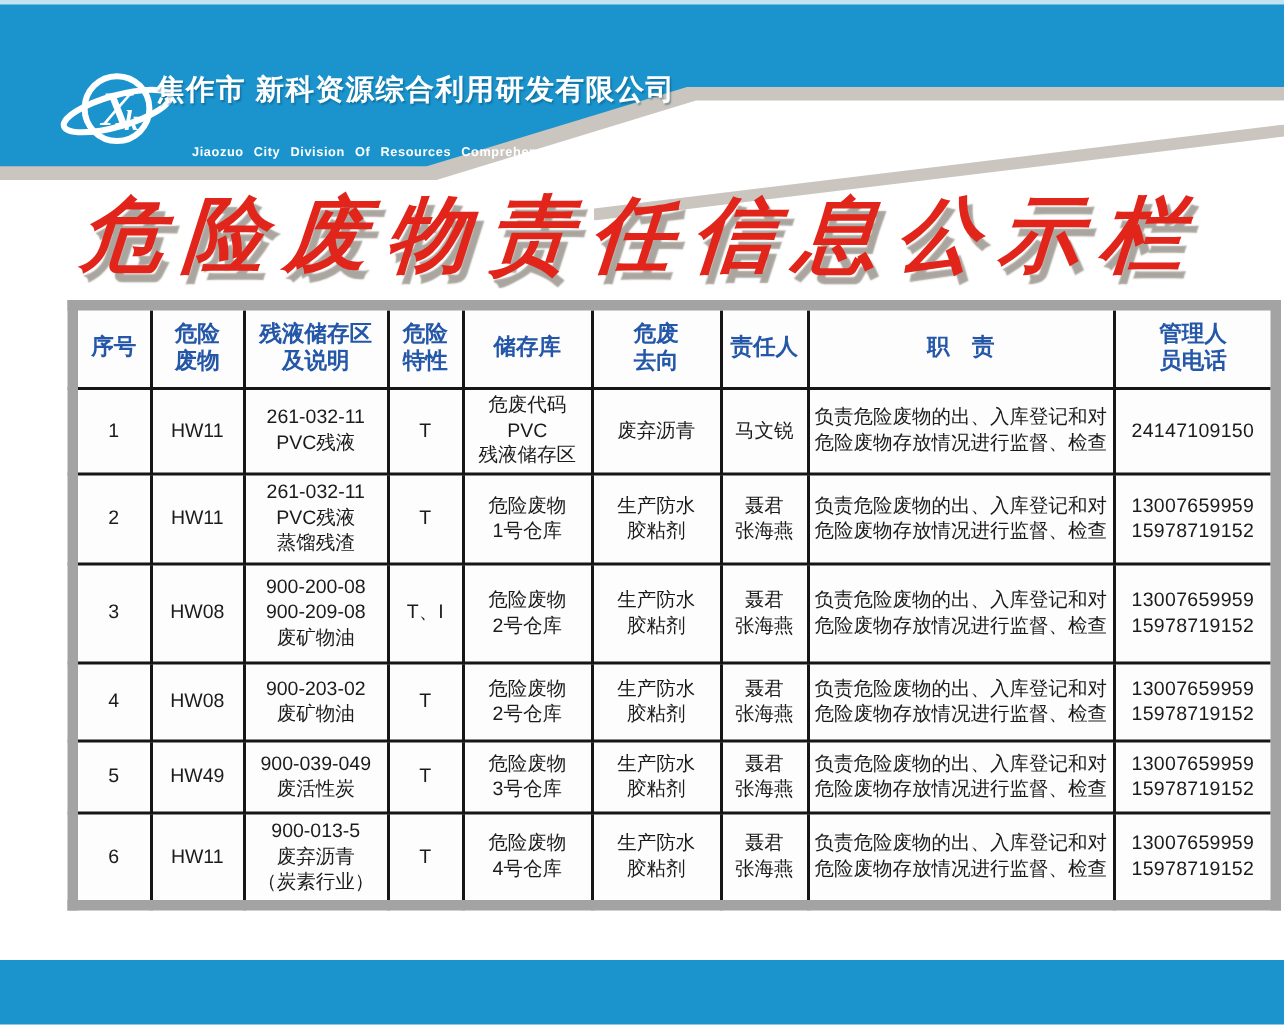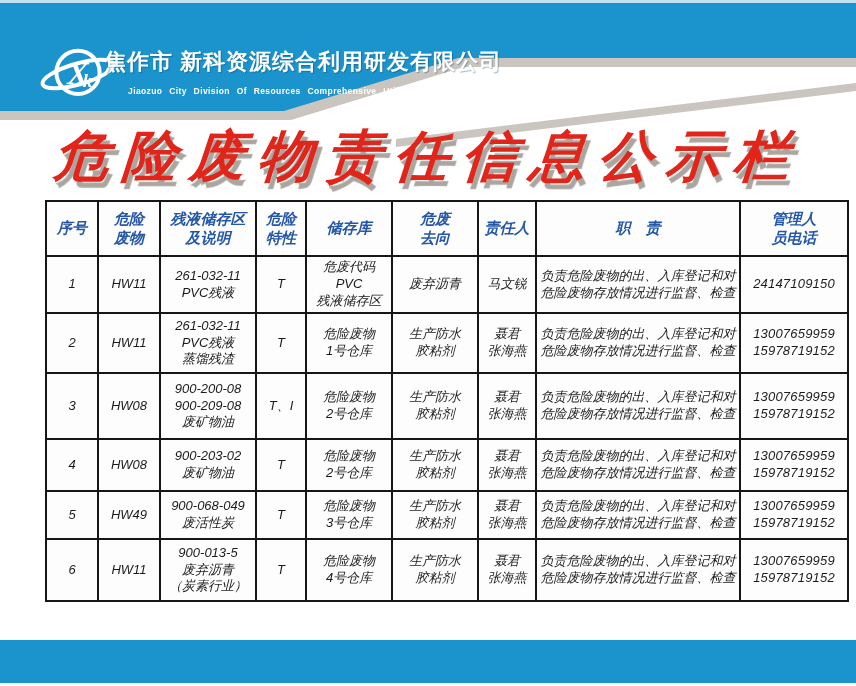--- a/index.html
+++ b/index.html
@@ -19,45 +19,45 @@
     clip-path:polygon(0px 0px,856px 0px,856px 58px,458px 58px,284px 111px,0px 111px);
   }
   .banner-topline{position:absolute;left:0;top:0;width:856px;height:3px;background:#dff0f8;opacity:.85;}
   .banner-stripe{
     position:absolute;inset:0;background:#cac5be;
     clip-path:polygon(396px 147px,856px 91px,856px 83px,396px 139px);
   }
   .logo{position:absolute;left:38px;top:42px;}
   .company-cn{
     position:absolute;left:104px;top:47px;color:#ffffff;
-    font-size:22px;font-weight:bold;letter-spacing:1px;white-space:nowrap;
+    font-size:19px;font-weight:bold;letter-spacing:1px;white-space:nowrap;
     text-shadow:1px 1px 1px rgba(0,60,90,.35);
   }
   .company-en{
-    position:absolute;left:128px;top:86px;color:#ffffff;
+    position:absolute;left:128px;top:96px;color:#ffffff;
     font-size:8.5px;font-weight:bold;letter-spacing:.4px;word-spacing:4px;white-space:nowrap;
   }
   
   .board-title{
     position:absolute;left:0;top:120px;width:100%;text-align:center;
     font-size:55px;font-weight:bold;font-style:italic;color:#e1251b;
     letter-spacing:13px;white-space:nowrap;
     text-shadow:4px 6px 1px #aaa69f;
     transform:skewX(-4deg);
   }
   
   table.board{
     position:absolute;left:45px;top:200px;width:802px;
     border-collapse:collapse;table-layout:fixed;background:#fdfdfd;
   }
   table.board th,table.board td{
     border:2px solid #161616;text-align:center;vertical-align:middle;
     white-space:pre-line;padding:1px 2px;overflow:hidden;
   }
-  table.board{border:1px solid #a3a3a3;font-style:italic;}
+  table.board{border:7px solid #a3a3a3;}
   table.board th{color:#2457a8;font-size:15px;font-weight:bold;line-height:1.25;}
   table.board td{color:#1b1b1b;font-size:13px;line-height:1.3;}
   td.c-code{font-size:12.5px;}
   td.c-duty{font-size:12px;line-height:1.45;padding:0 4px;margin-top:12px;}
   td.c-phone{font-size:12.5px;letter-spacing:.2px;}
   td.c-storage{font-size:12.5px;}
   
   .footer-band{position:absolute;left:0;top:640px;width:856px;height:43px;background:#1b93cc;}
 </style>
 </head>
@@ -177,21 +177,21 @@
     <td>聂君
 张海燕</td>
     <td class="c-duty">负责危险废物的出、入库登记和对
 危险废物存放情况进行监督、检查</td>
     <td class="c-phone">13007659959
 15978719152</td>
   </tr>
   <tr style="height:48px">
     <td>5</td>
     <td>HW49</td>
-    <td class="c-code">900-068-049
+    <td class="c-code">900-039-049
 废活性炭</td>
     <td>T</td>
     <td class="c-storage">危险废物
 3号仓库</td>
     <td>生产防水
 胶粘剂</td>
     <td>聂君
 张海燕</td>
     <td class="c-duty">负责危险废物的出、入库登记和对
 危险废物存放情况进行监督、检查</td>

